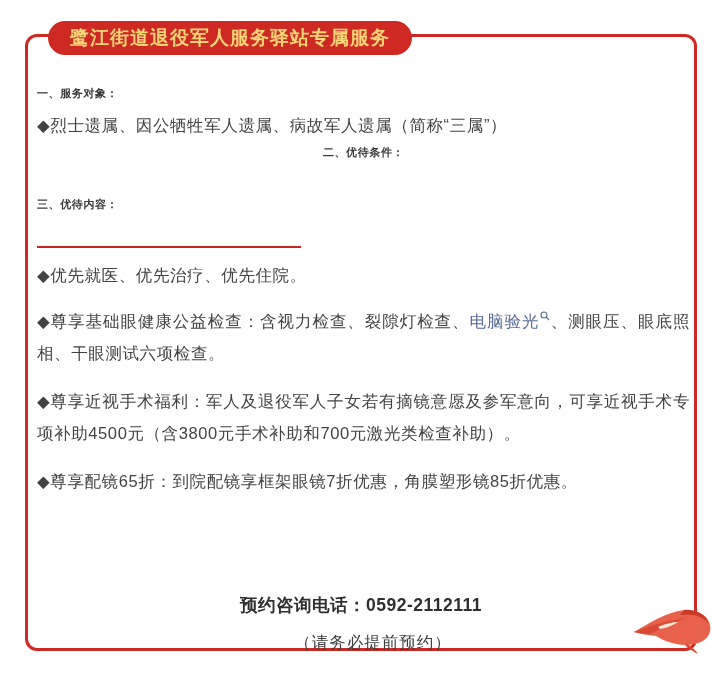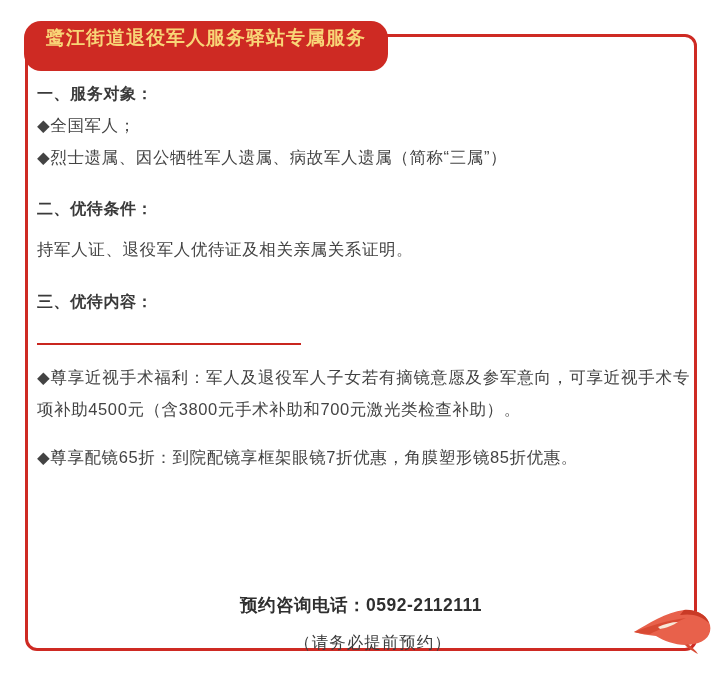--- a/index.html
+++ b/index.html
@@ -7,33 +7,33 @@
     width:727px;height:673px;position:relative;background:#ffffff;
     font-family:"Liberation Sans","DejaVu Sans",sans-serif;
     color:#3d3d3d;overflow:hidden;
   }
   .card{
     position:absolute;left:25px;top:34px;width:672px;height:617px;
     border:3px solid #ce2a23;border-radius:12px;box-sizing:border-box;
     background:#ffffff;
   }
   .badge{
-    position:absolute;left:24px;top:21px;height:50px;line-height:34px;
+    position:absolute;left:48px;top:21px;height:34px;line-height:34px;
     padding:0 22px;background:#ce2a23;color:#f8d577;border-radius:17px;
     font-size:19px;font-weight:bold;letter-spacing:1px;z-index:3;white-space:nowrap;
   }
   .content{
     position:absolute;left:37px;top:78px;width:653px;z-index:2;
     font-size:16.5px;line-height:27px;letter-spacing:0.6px;
   }
   .sec-heading{
-    font-weight:bold;font-size:16px;color:#3a3a3a;margin:0;
+    font-weight:bold;font-size:11px;color:#3a3a3a;margin:0;
   }
   .h1{margin-top:2px;}
-  .h2{margin-top:24px;}
+  .h2{text-align:center;}
   .h3{margin-top:25px;}
   .item{margin:0;margin-top:5px;color:#434343;}
   .plain{margin:0;margin-top:14px;color:#434343;}
   .red-rule{
     width:264px;border:0;border-top:2px solid #c9261f;margin:0;margin-top:28px;
   }
   .citem{margin:0;margin-top:16px;color:#434343;text-align:justify;line-height:32px;}
   .citem.first{margin-top:14px;line-height:27px;}
   .link{color:#576b95;cursor:pointer;text-decoration:none;}
   .sup-ico{display:inline-block;vertical-align:super;line-height:0;margin-left:1px;}
@@ -49,31 +49,34 @@
 </head>
 <body>
 
 <div class="card"></div>
 
 <div class="badge">鹭江街道退役军人服务驿站专属服务</div>
 
 <div class="content">
 
   <p class="sec-heading h1">一、服务对象：</p>
-  <p class="item">◆全国军人；</p>
   <p class="item">◆烈士遗属、因公牺牲军人遗属、病故军人遗属（简称“三属”）</p>
 
   <p class="sec-heading h2">二、优待条件：</p>
-  <p class="plain">持军人证、退役军人优待证及相关亲属关系证明。</p>
 
   <p class="sec-heading h3">三、优待内容：</p>
 
   <hr class="red-rule">
 
+  <p class="citem first">◆优先就医、优先治疗、优先住院。</p>
 
+  <p class="citem"><span>◆尊享基础眼健康公益检查：含视力检查、裂隙灯检查、</span><span class="link">电脑验光</span><span class="sup-ico"><svg width="10" height="10" viewBox="0 0 10 10">
+          <circle cx="4" cy="4" r="3" fill="none" stroke="#576b95" stroke-width="1.1"></circle>
+          <line x1="6.2" y1="6.2" x2="9" y2="9" stroke="#576b95" stroke-width="1.1"></line>
+        </svg></span><span>、测眼压、眼底照相、干眼测试六项检查。</span></p>
 
 
   <p class="citem">◆尊享近视手术福利：军人及退役军人子女若有摘镜意愿及参军意向，可享近视手术专项补助4500元（含3800元手术补助和700元激光类检查补助）。</p>
 
   <p class="citem">◆尊享配镜65折：到院配镜享框架眼镜7折优惠，角膜塑形镜85折优惠。</p>
 
 </div>
 
 <div class="footer">
   <p class="phone">预约咨询电话：0592-2112111</p>

